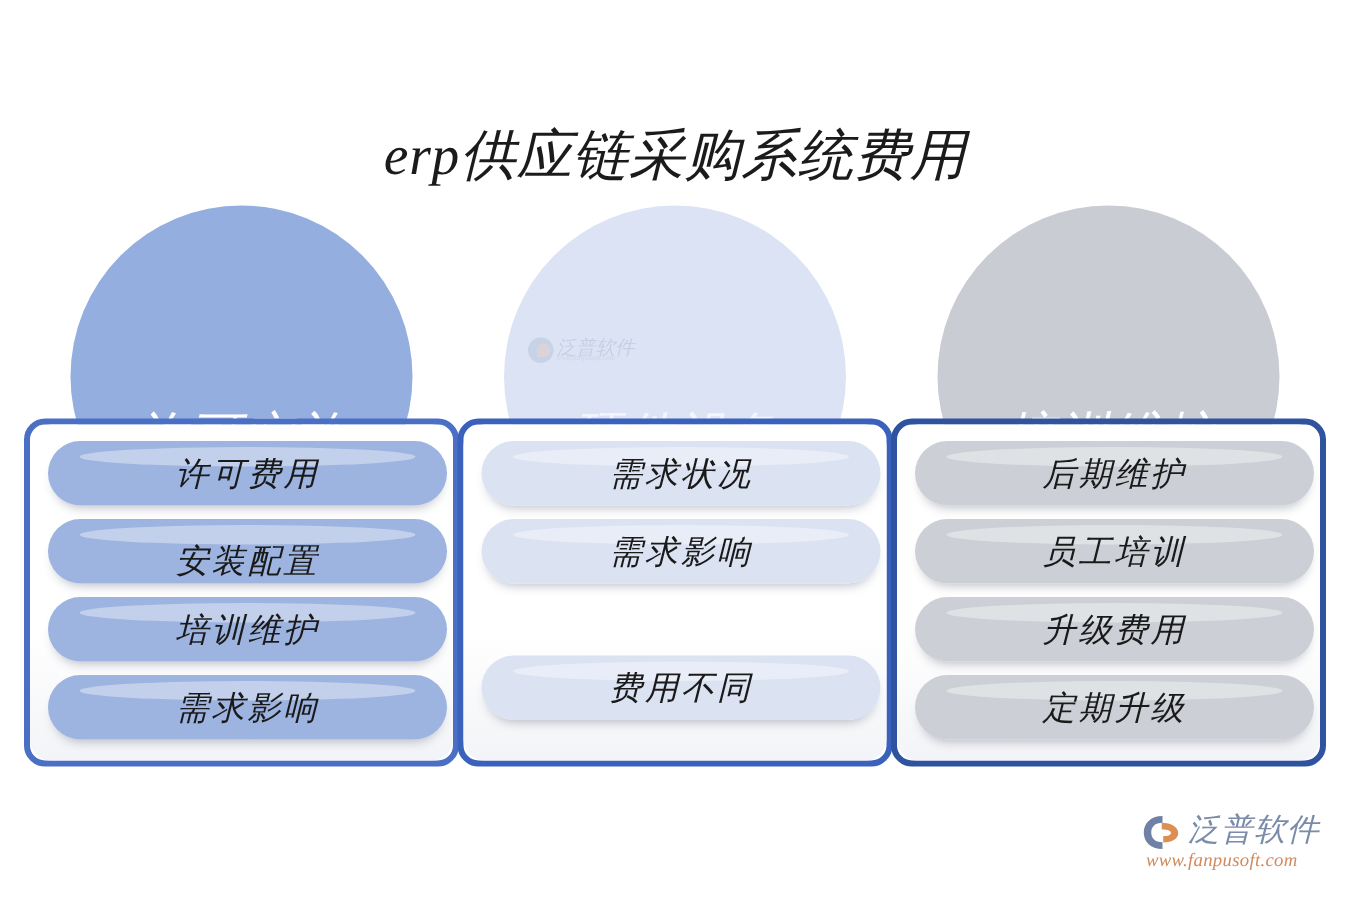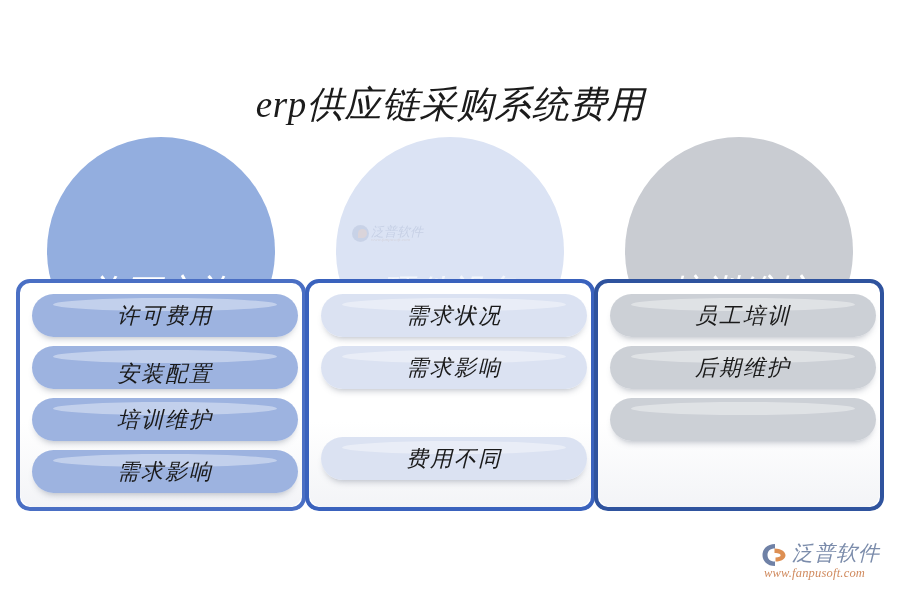--- a/index.html
+++ b/index.html
@@ -264,28 +264,33 @@
 
   <div class="column" id="column-2">
     <div class="circle" style="background: rgb(201, 204, 210);">
       <div class="circle-label" style="color: rgb(255, 255, 255);">培训维护</div>
     </div>
     <div class="panel" style="border: 4px solid rgb(47, 83, 158);">
       <div class="panel-inner"></div>
       <div class="pill-list">
         <div class="pill" style="background: linear-gradient(rgb(204, 208, 214) 0%, rgb(204, 208, 214) 55%, rgb(204, 208, 214) 100%); color: rgb(26, 26, 26);">
           <span class="gloss"></span>
+          <span class="pill-text">后期维护</span>
+        </div>
+        <div class="pill" style="background: linear-gradient(rgb(204, 208, 214) 0%, rgb(204, 208, 214) 55%, rgb(204, 208, 214) 100%); color: rgb(26, 26, 26);">
+          <span class="gloss"></span>
           <span class="pill-text">员工培训</span>
         </div>
         <div class="pill" style="background: linear-gradient(rgb(204, 208, 214) 0%, rgb(204, 208, 214) 55%, rgb(204, 208, 214) 100%); color: rgb(26, 26, 26);">
           <span class="gloss"></span>
-          <span class="pill-text">后期维护</span>
+          <span class="pill-text">升级费用</span>
         </div>
         <div class="pill" style="background: linear-gradient(rgb(204, 208, 214) 0%, rgb(204, 208, 214) 55%, rgb(204, 208, 214) 100%); color: rgb(26, 26, 26);">
           <span class="gloss"></span>
+          <span class="pill-text">定期升级</span>
         </div>
       </div>
     </div>
   </div>
 
   <div id="watermark">
     <div class="wm-mark"></div>
     <div class="wm-text">泛普软件</div>
     <div class="wm-url">www.fanpusoft.com</div>
   </div>

